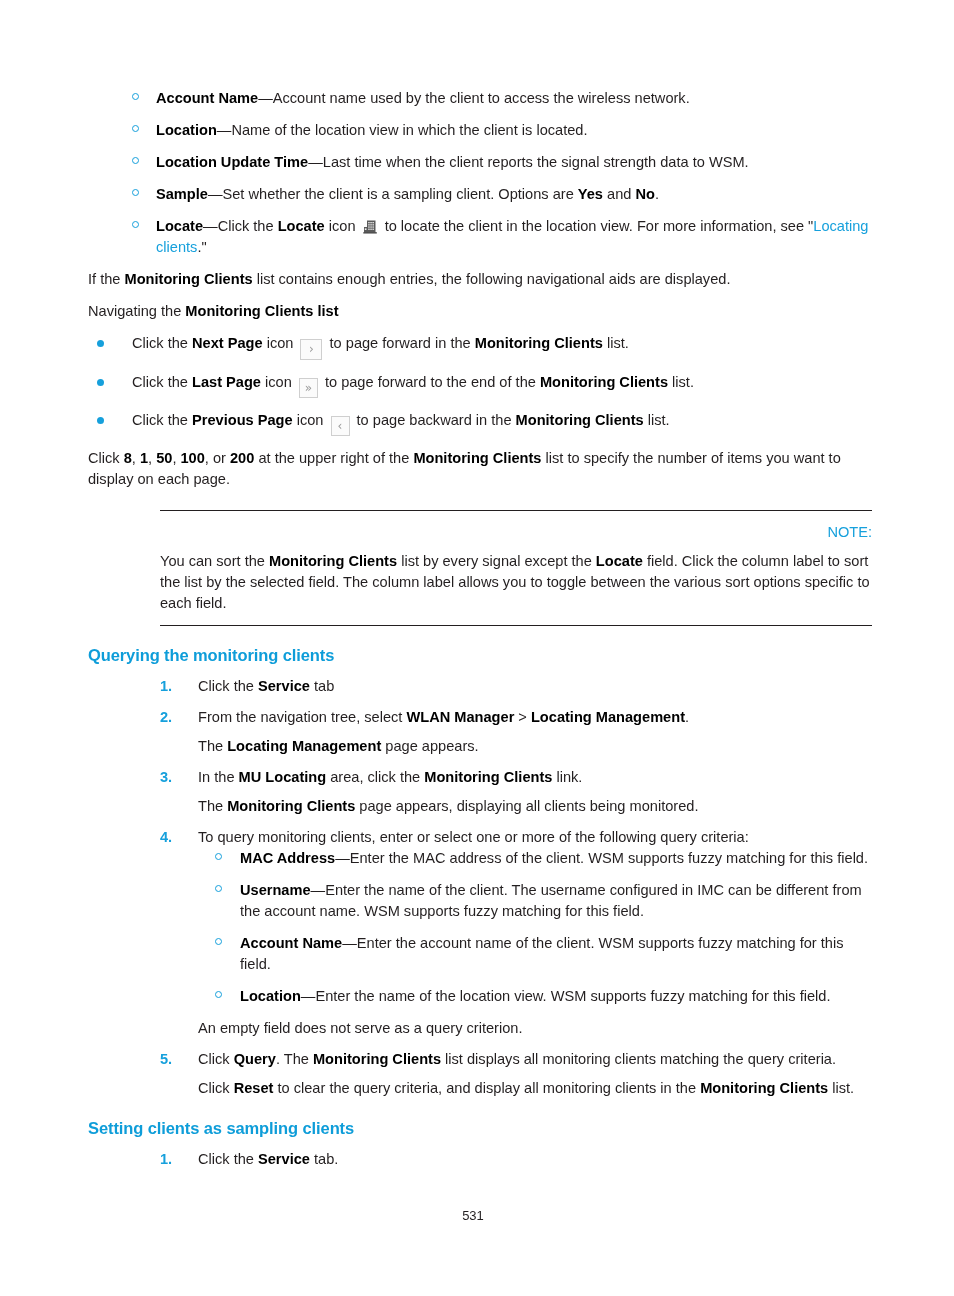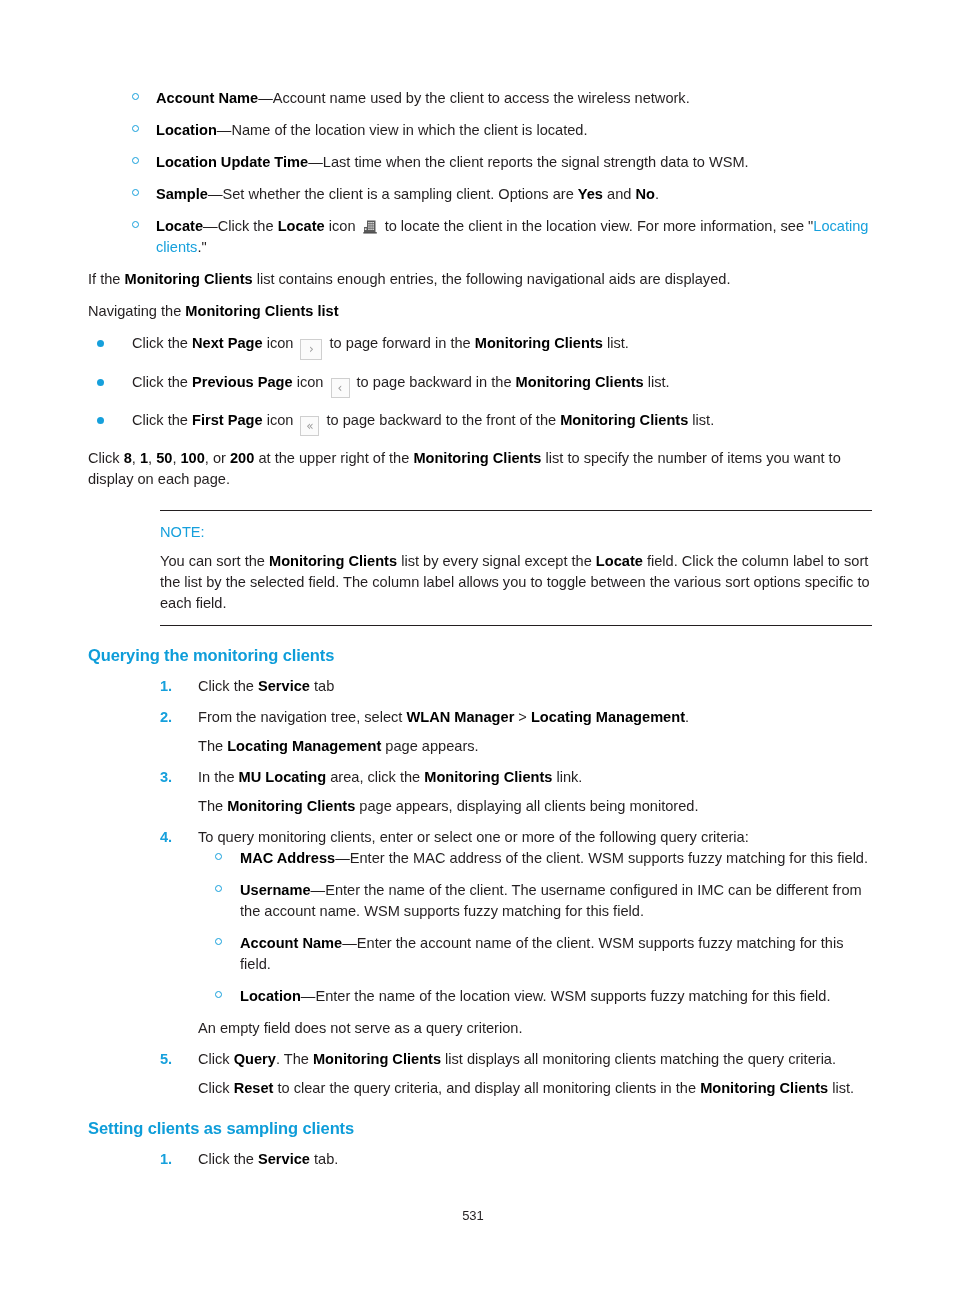--- a/index.html
+++ b/index.html
@@ -116,20 +116,21 @@
     width: 712px;
     border-top: 1.6px solid #231f20;
     border-bottom: 1.6px solid #231f20;
     padding: 11px 0 4px 0;
   }
   .note-label {
     color: #16a0dc;
     font-size: 14.6px;
     line-height: 20px;
     margin: 0 0 9px 0;
+    text-align: right;
   }
   .note-body {
     font-size: 14.6px;
     line-height: 21px;
     color: #231f20;
     margin: 0 0 7px 0;
   }
 
   
   .h2 {
@@ -237,30 +238,30 @@
 
     <p class="p"><span>Navigating the </span><b>Monitoring Clients list</b></p>
 
     <ul class="bullist">
 
       <li>
         <span class="marker"></span>
         <span>Click the </span><b>Next Page</b><span> icon </span><span class="page-icon"><span>›</span></span><span> to page forward in the </span><b>Monitoring Clients</b><span> list.</span>
       </li>
 
+      <li>
+        <span class="marker"></span>
+        <span>Click the </span><b>Last Page</b><span> icon </span><span class="page-icon sm"><span>»</span></span><span> to page forward to the end of the </span><b>Monitoring Clients</b><span> list.</span>
+      </li>
 
       <li>
         <span class="marker"></span>
         <span>Click the </span><b>Previous Page</b><span> icon </span><span class="page-icon sm"><span>‹</span></span><span> to page backward in the </span><b>Monitoring Clients</b><span> list.</span>
       </li>
 
-      <li>
-        <span class="marker"></span>
-        <span>Click the </span><b>First Page</b><span> icon </span><span class="page-icon sm"><span>«</span></span><span> to page backward to the front of the </span><b>Monitoring Clients</b><span> list.</span>
-      </li>
 
     </ul>
 
     <p class="p"><span>Click </span><b>8</b><span>, </span><b>1</b><span>, </span><b>50</b><span>, </span><b>100</b><span>, or </span><b>200</b><span> at the upper right of the </span><b>Monitoring Clients</b><span> list to specify the number of items you want to display on each page.</span></p>
 
     <div class="note">
       <p class="note-label">NOTE:</p>
       <p class="note-body"><span>You can sort the </span><b>Monitoring Clients</b><span> list by every signal except the </span><b>Locate</b><span> field. Click the column label to sort the list by the selected field. The column label allows you to toggle between the various sort options specific to each field.</span></p>
     </div>
 

